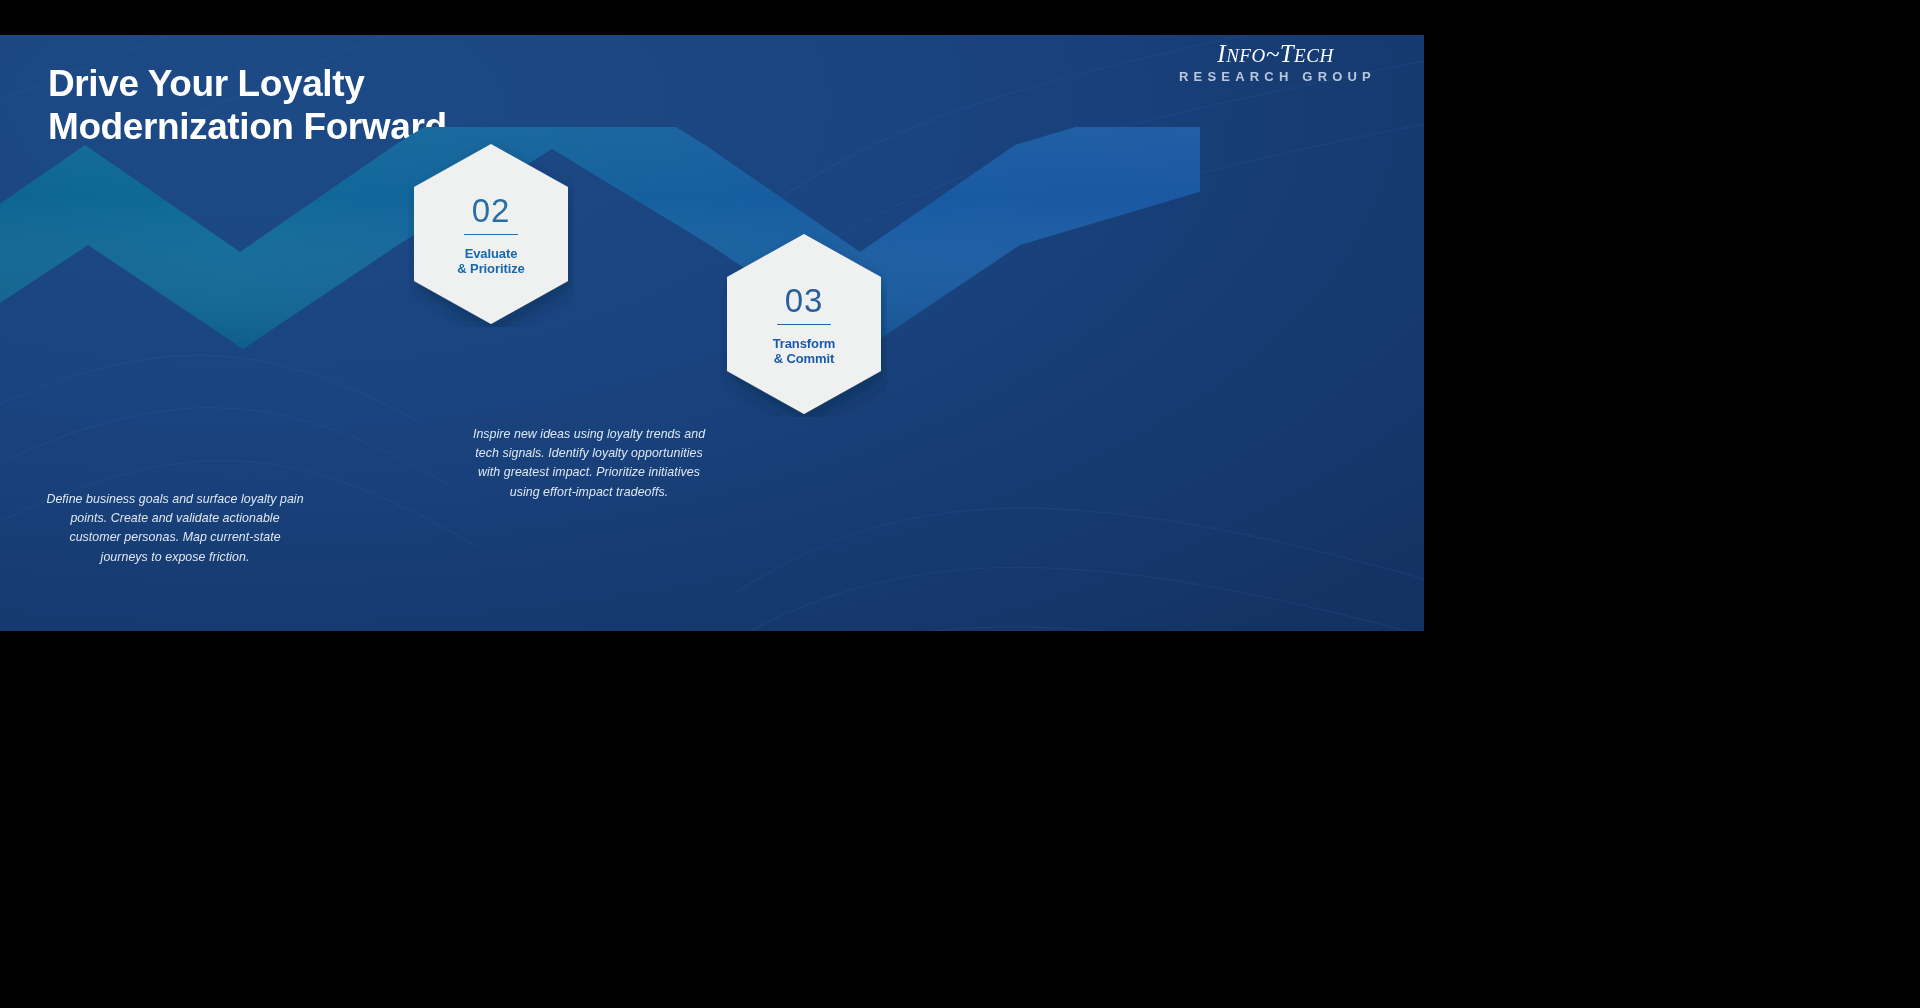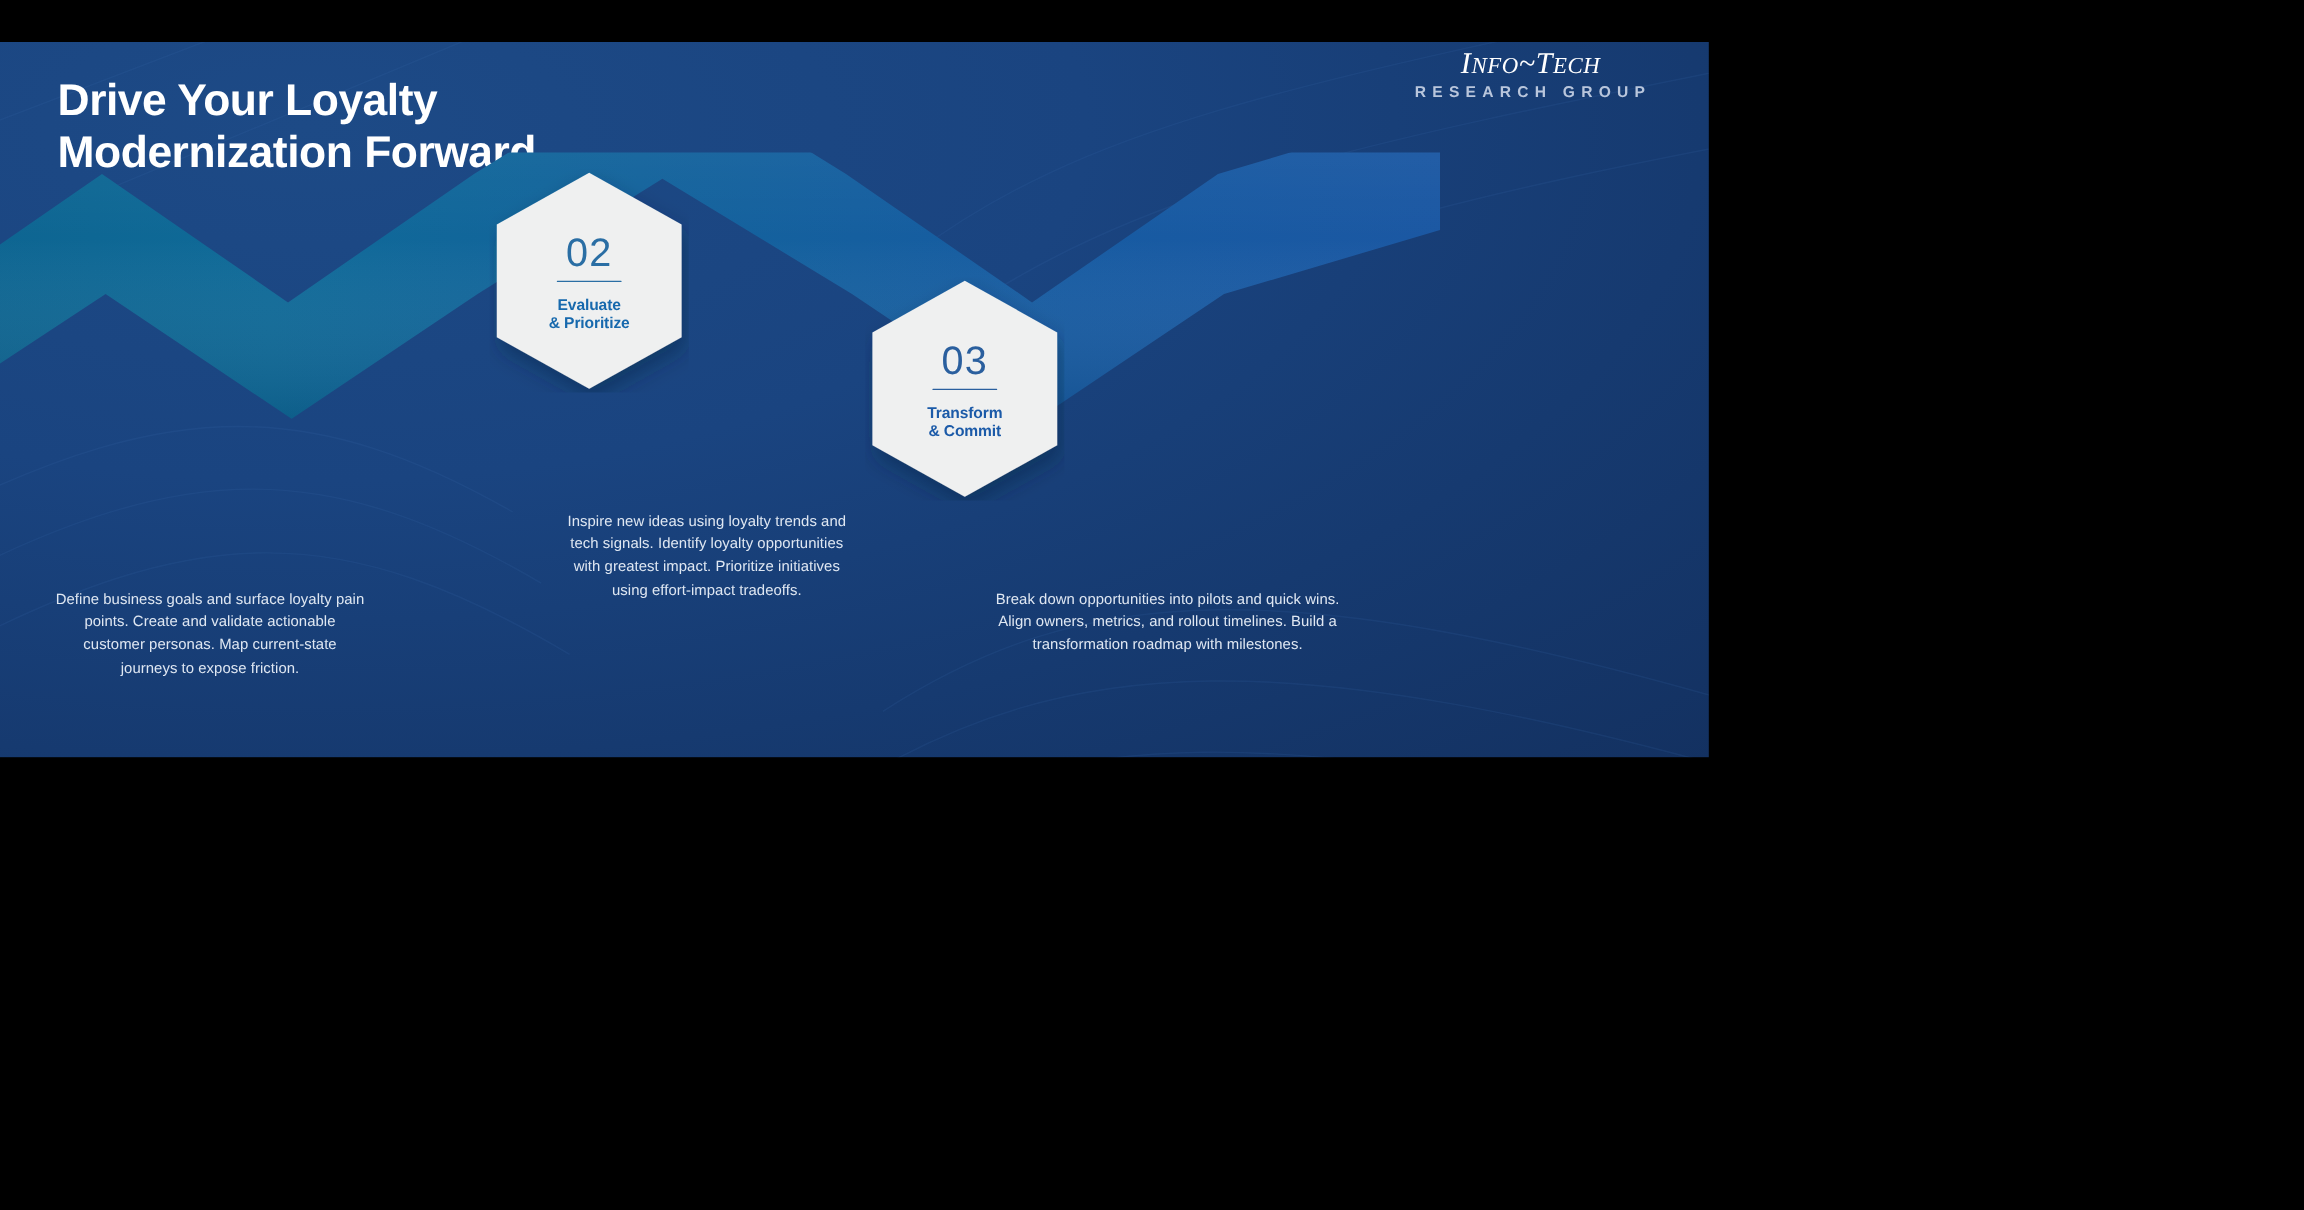--- a/index.html
+++ b/index.html
@@ -153,20 +153,21 @@
 
   
   .desc {
     position: absolute;
     color: #dfe7f2;
     font-size: 12.4px;
     line-height: 1.55;
     text-align: center;
     letter-spacing: 0.05px;
     white-space: pre-line;
+    font-style: italic;
   }
 </style>
 </head>
 <body>
 
 <div id="stage">
 
   <div id="slide">
 
     <svg id="bg-lines" viewBox="0 0 1200 596" preserveAspectRatio="none">
@@ -294,16 +295,15 @@
           <div class="hex-label">Transform
 &amp; Commit</div>
         </div>
       </div>
     </div>
 
     <div class="desc" style="left:46px; top:455px; width:258px;">Define business goals and surface loyalty pain points. Create and validate actionable customer personas. Map current-state journeys to expose friction.</div>
 
     <div class="desc" style="left:468px; top:390px; width:242px;">Inspire new ideas using loyalty trends and tech  signals. Identify loyalty opportunities with greatest impact. Prioritize initiatives using effort-impact tradeoffs.</div>
 
-    <div class="desc" style="left:828px; top:455px; width:290px;">Break down opportunities into pilots and quick wins. Align owners, metrics, and rollout timelines. Build a transformation roadmap with milestones.</div>
 
   </div>
 </div>
 
 </body></html>

